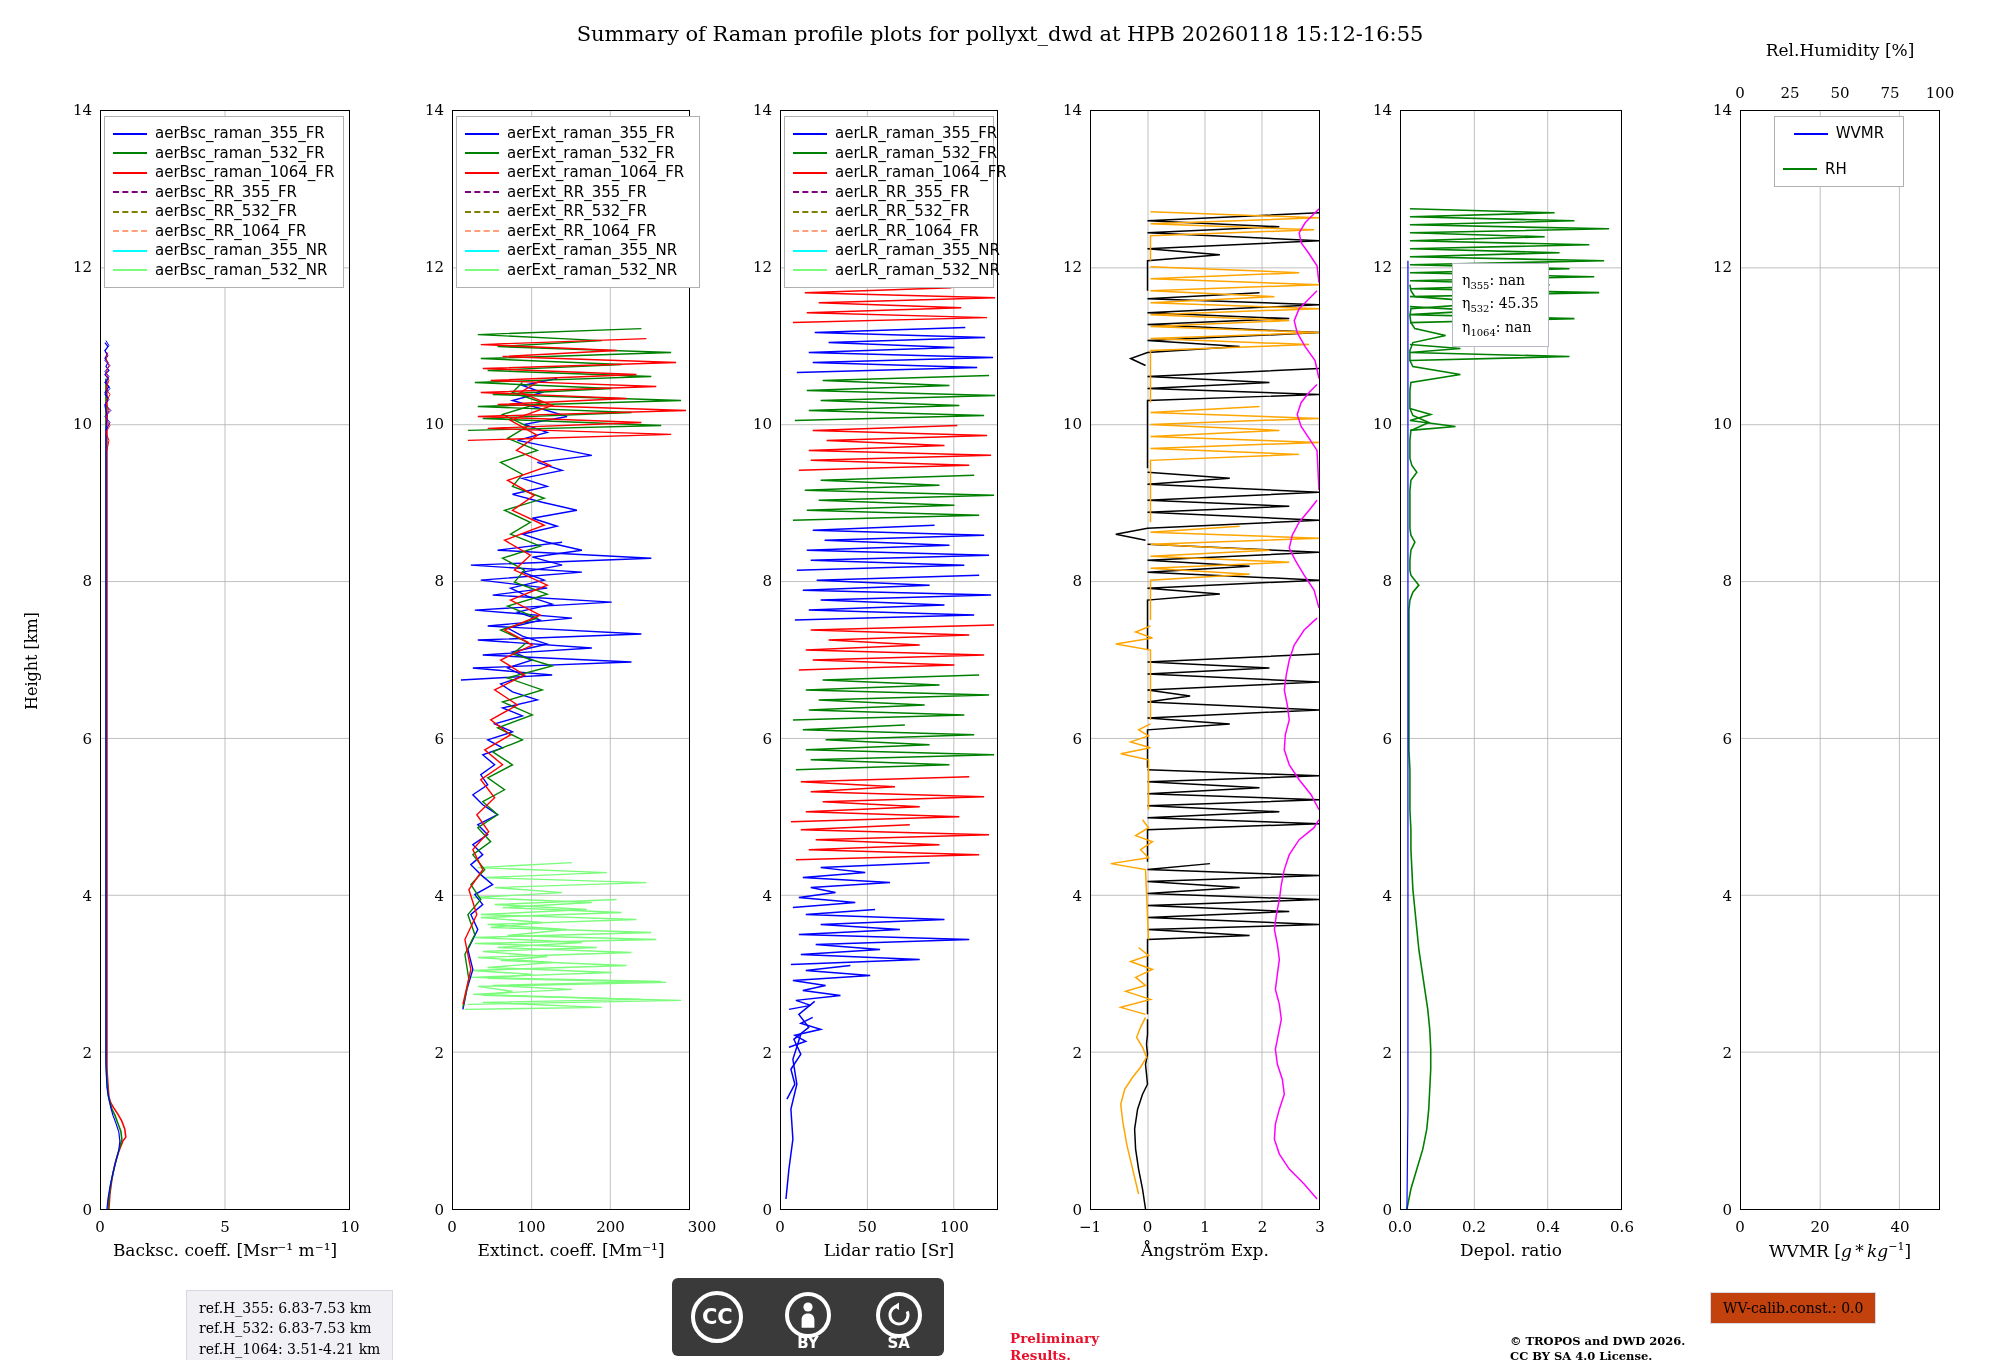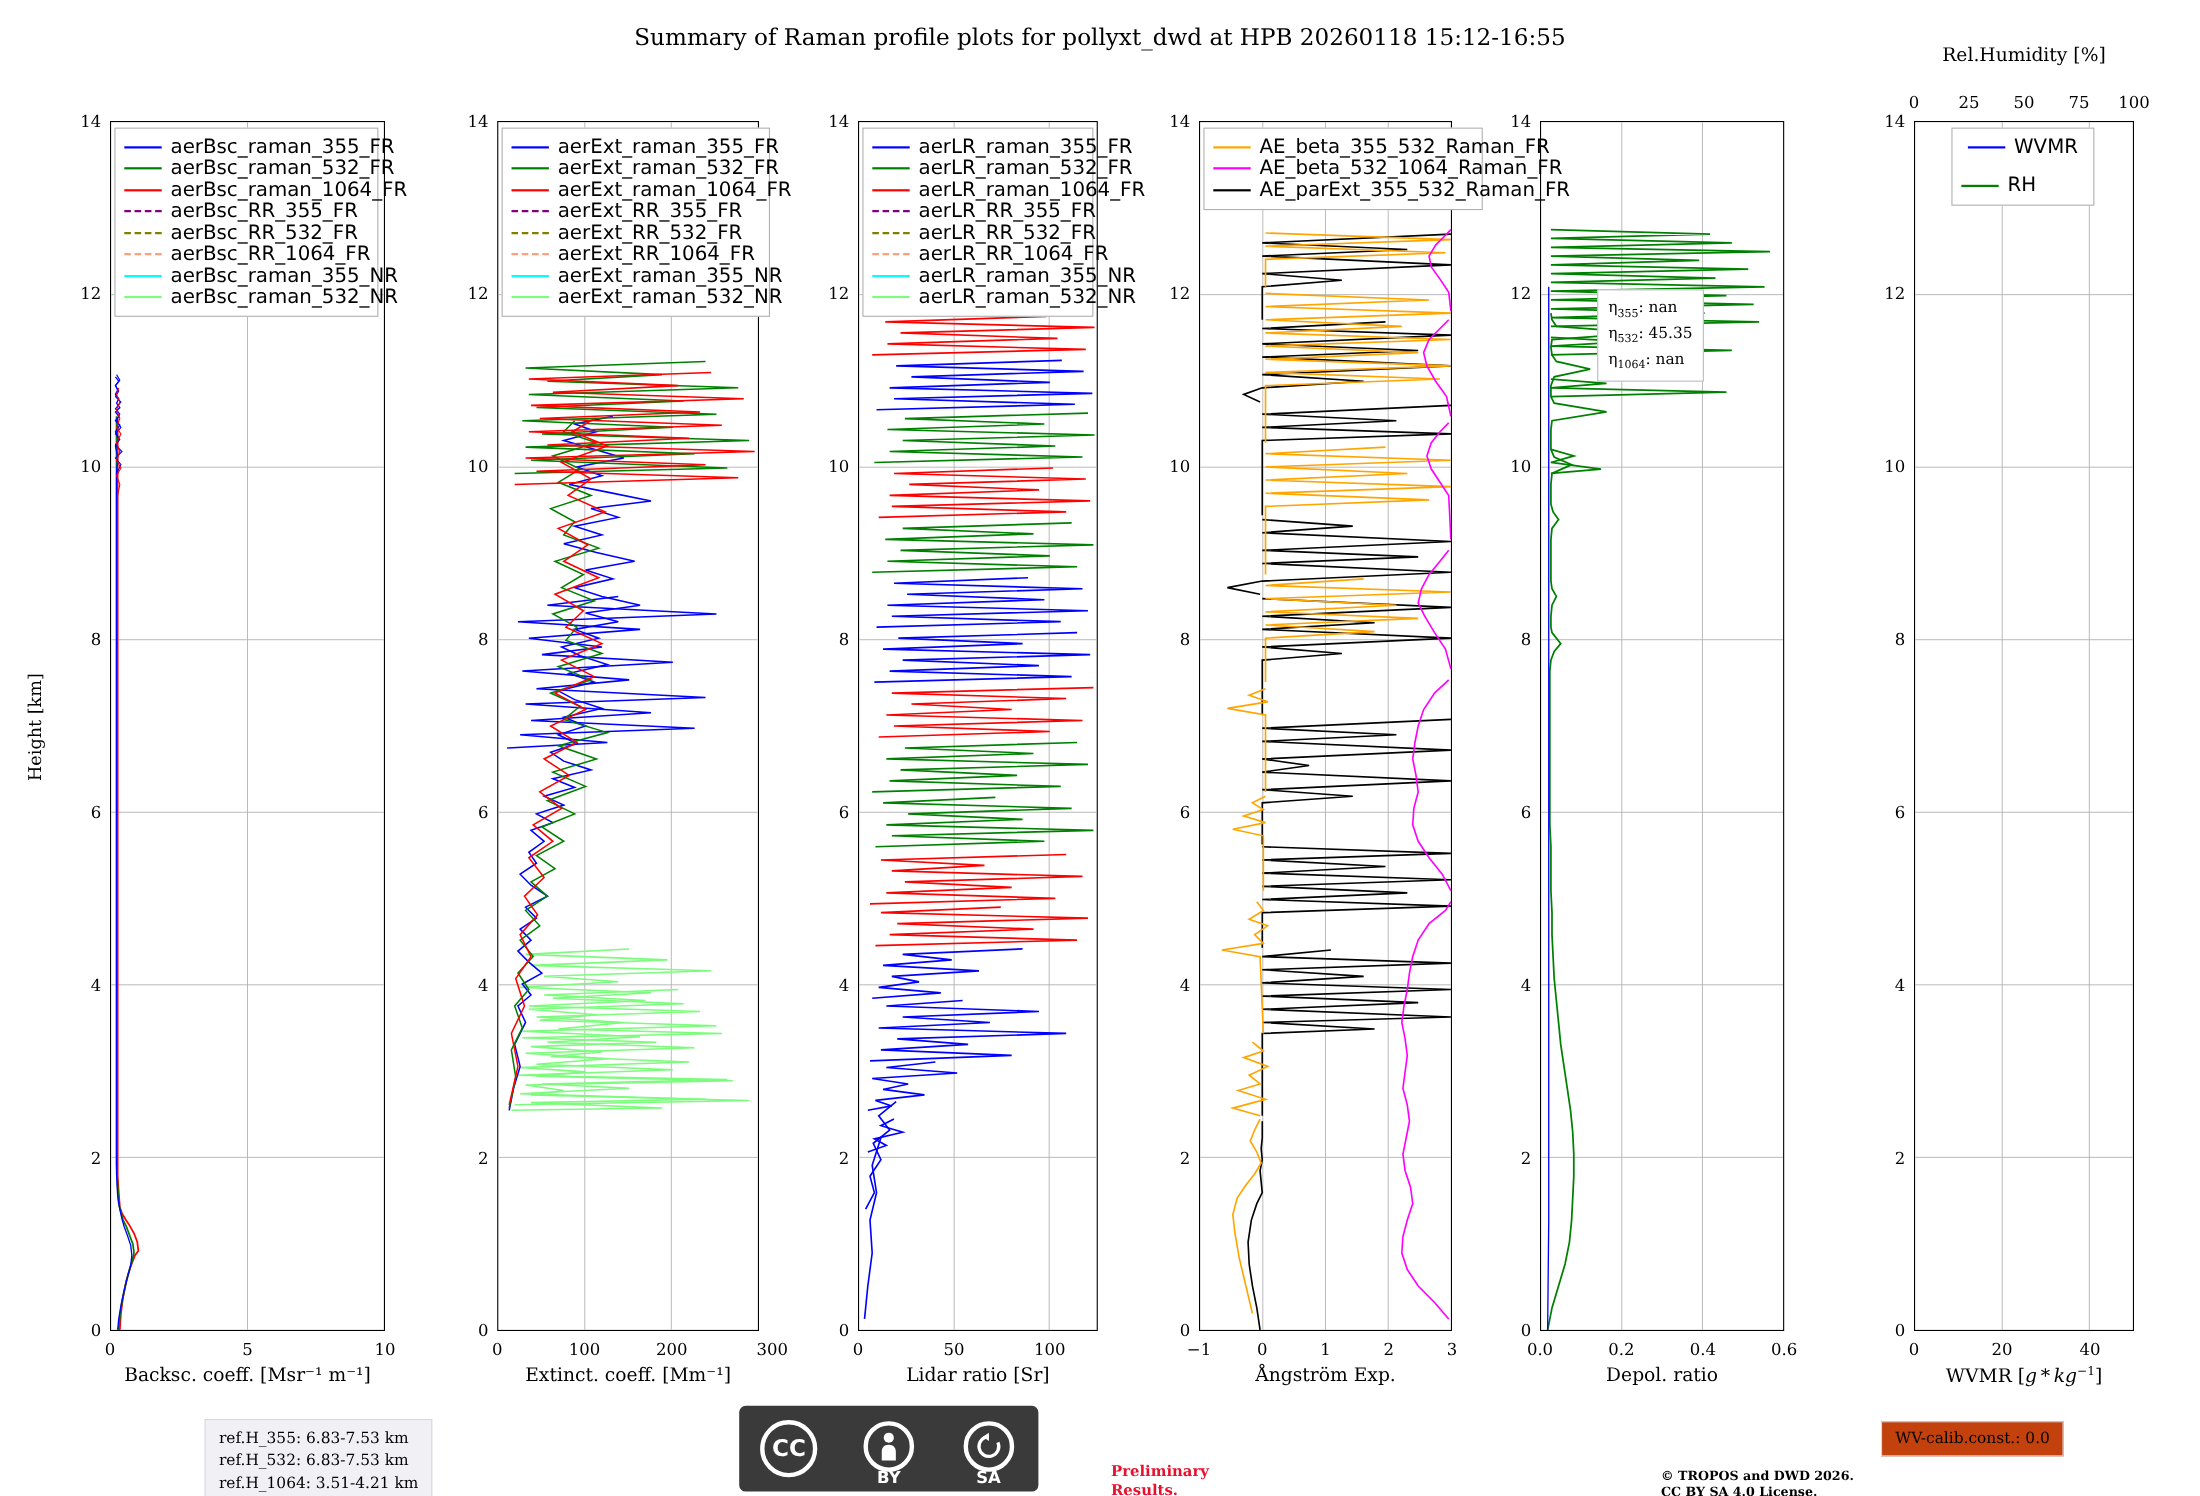--- a/index.html
+++ b/index.html
@@ -105,21 +105,21 @@
     white-space: nowrap;
   }
   .legend-swatch {
     width: 34px;
     height: 0;
     border-top-width: 2px;
     margin-right: 8px;
     flex: 0 0 34px;
   }
   .legend-label {
-    font-size: 18px;
+    font-size: 15px;
     line-height: 1;
   }
   .eta-box {
     position: absolute;
     background: #ffffff;
     border: 1px solid #b8b8c8;
     padding: 6px 9px;
     font-size: 14px;
     font-family: "DejaVu Serif", serif;
     z-index: 25;
@@ -517,34 +517,20 @@
   <div class="ytick" style="top:314.285px;">10</div>
   <div class="ytick" style="top:157.142px;">12</div>
   <div class="ytick" style="top:0px;">14</div>
   <div class="xtick" style="left:0px;">−1</div>
   <div class="xtick" style="left:57.5px;">0</div>
   <div class="xtick" style="left:115px;">1</div>
   <div class="xtick" style="left:172.5px;">2</div>
   <div class="xtick" style="left:230px;">3</div>
   <div class="axis-label" style="left:-60px; width:350px; top:1130px;">Ångström Exp.</div>
 
-  <div class="legend-box" style="left:4px; top:6px; width:254px;">
-    <div class="legend-row">
-        <span class="legend-swatch" style="border-top:2px solid #ffa500;"></span>
-        <span class="legend-label">AE_beta_355_532_Raman_FR</span>
-      </div>
-    <div class="legend-row">
-        <span class="legend-swatch" style="border-top:2px solid #ff00ff;"></span>
-        <span class="legend-label">AE_beta_532_1064_Raman_FR</span>
-      </div>
-    <div class="legend-row">
-        <span class="legend-swatch" style="border-top:2px solid #000000;"></span>
-        <span class="legend-label">AE_parExt_355_532_Raman_FR</span>
-      </div>
-  </div>
 </div>
 
 <div class="panel" id="panel-depol" style="left:1400px; width:222px;">
   <div class="plot-frame">
     <svg viewBox="0 0 222 1100" preserveAspectRatio="none">
       <g stroke="#b0b0b0" stroke-width="0.8">
         <line x1="0" y1="942.857" x2="222" y2="942.857"></line>
         <line x1="0" y1="785.714" x2="222" y2="785.714"></line>
         <line x1="0" y1="628.571" x2="222" y2="628.571"></line>
         <line x1="0" y1="471.428" x2="222" y2="471.428"></line>

